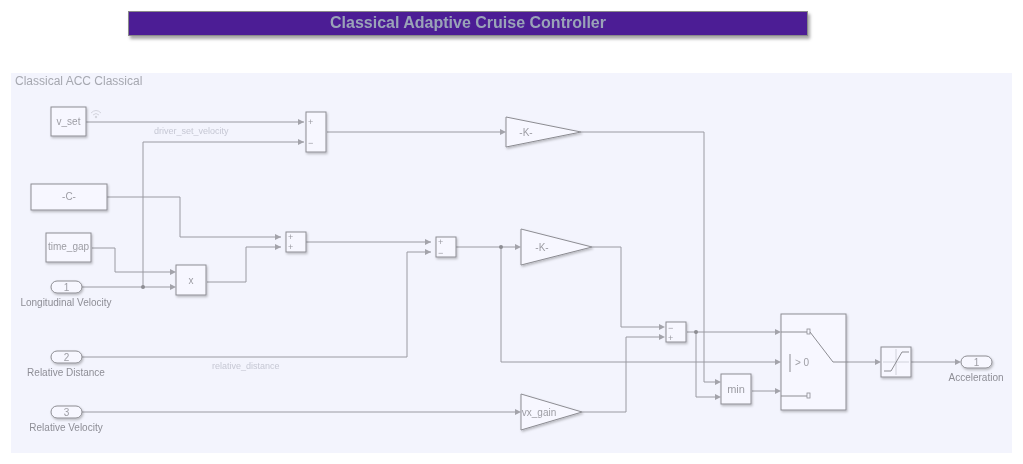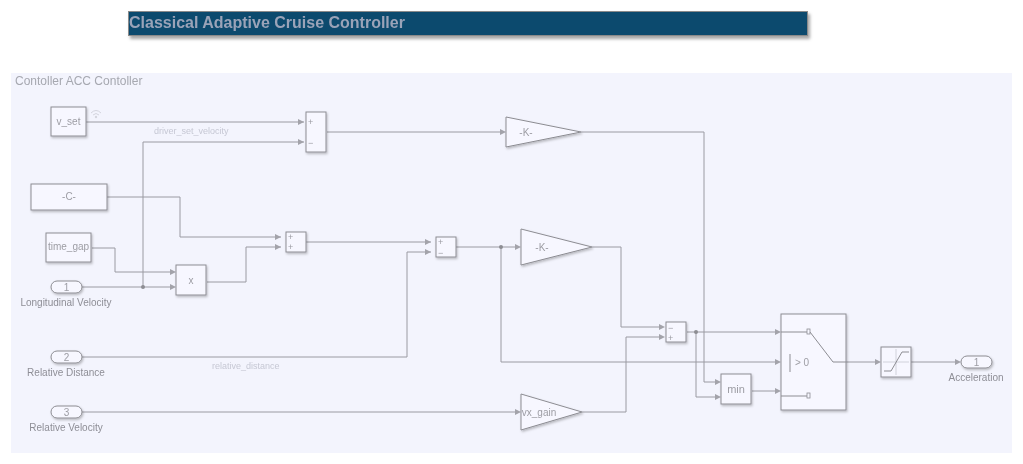--- a/index.html
+++ b/index.html
@@ -1,36 +1,36 @@
 <!DOCTYPE html>
 <html><head>
 <meta charset="utf-8">
 <style>
   html, body { margin:0; padding:0; background:#ffffff; }
   body { width:1023px; height:464px; position:relative; overflow:hidden; font-family:"Liberation Sans", sans-serif; }
-  .title-box { position:absolute; left:128px; top:11px; width:678px; height:23px; background:#0c4a6e; border:1px solid #8a8a8a; box-shadow:2px 3px 3px rgba(0,0,0,0.35); text-align:left; }
+  .title-box { position:absolute; left:128px; top:11px; width:678px; height:23px; background:#4c1d95; border:1px solid #8a8a8a; box-shadow:2px 3px 3px rgba(0,0,0,0.35); text-align:center; }
   .title-box span { font-weight:bold; font-size:16px; color:#9aa3b8; line-height:22px; }
   .area { position:absolute; left:11px; top:73px; width:1001px; height:380px; background:#f3f4fd; }
   .area-label { position:absolute; left:15px; top:74px; font-size:12px; color:#a6a8b0; }
   svg { position:absolute; left:0; top:0; }
   .blk { fill:#f7f7ff; stroke:#8d8d93; stroke-width:1; filter:url(#sh); }
   .wire { fill:none; stroke:#9a9aa2; stroke-width:1; }
   .arrow { fill:#a3a3aa; }
   .txt { fill:#9d9da4; font-family:"Liberation Sans", sans-serif; }
   .sig { fill:#c6c8d4; font-size:9px; font-family:"Liberation Sans", sans-serif; }
   .plab { fill:#8e8e96; font-size:10px; font-family:"Liberation Sans", sans-serif; }
 </style>
 </head>
 <body>
 
 <div class="title-box">
   <span>Classical Adaptive Cruise Controller</span>
 </div>
 <div class="area"></div>
-<div class="area-label">Contoller ACC Contoller</div>
+<div class="area-label">Classical ACC Classical</div>
 
 <svg width="1023" height="464">
   <defs>
     <filter id="sh" x="-10%" y="-10%" width="130%" height="140%">
       <feDropShadow dx="1" dy="1.5" stdDeviation="1" flood-color="#000" flood-opacity="0.25"></feDropShadow>
     </filter>
   </defs>
 
   <g>
     <path class="wire" d="M86,122 H304"></path>

